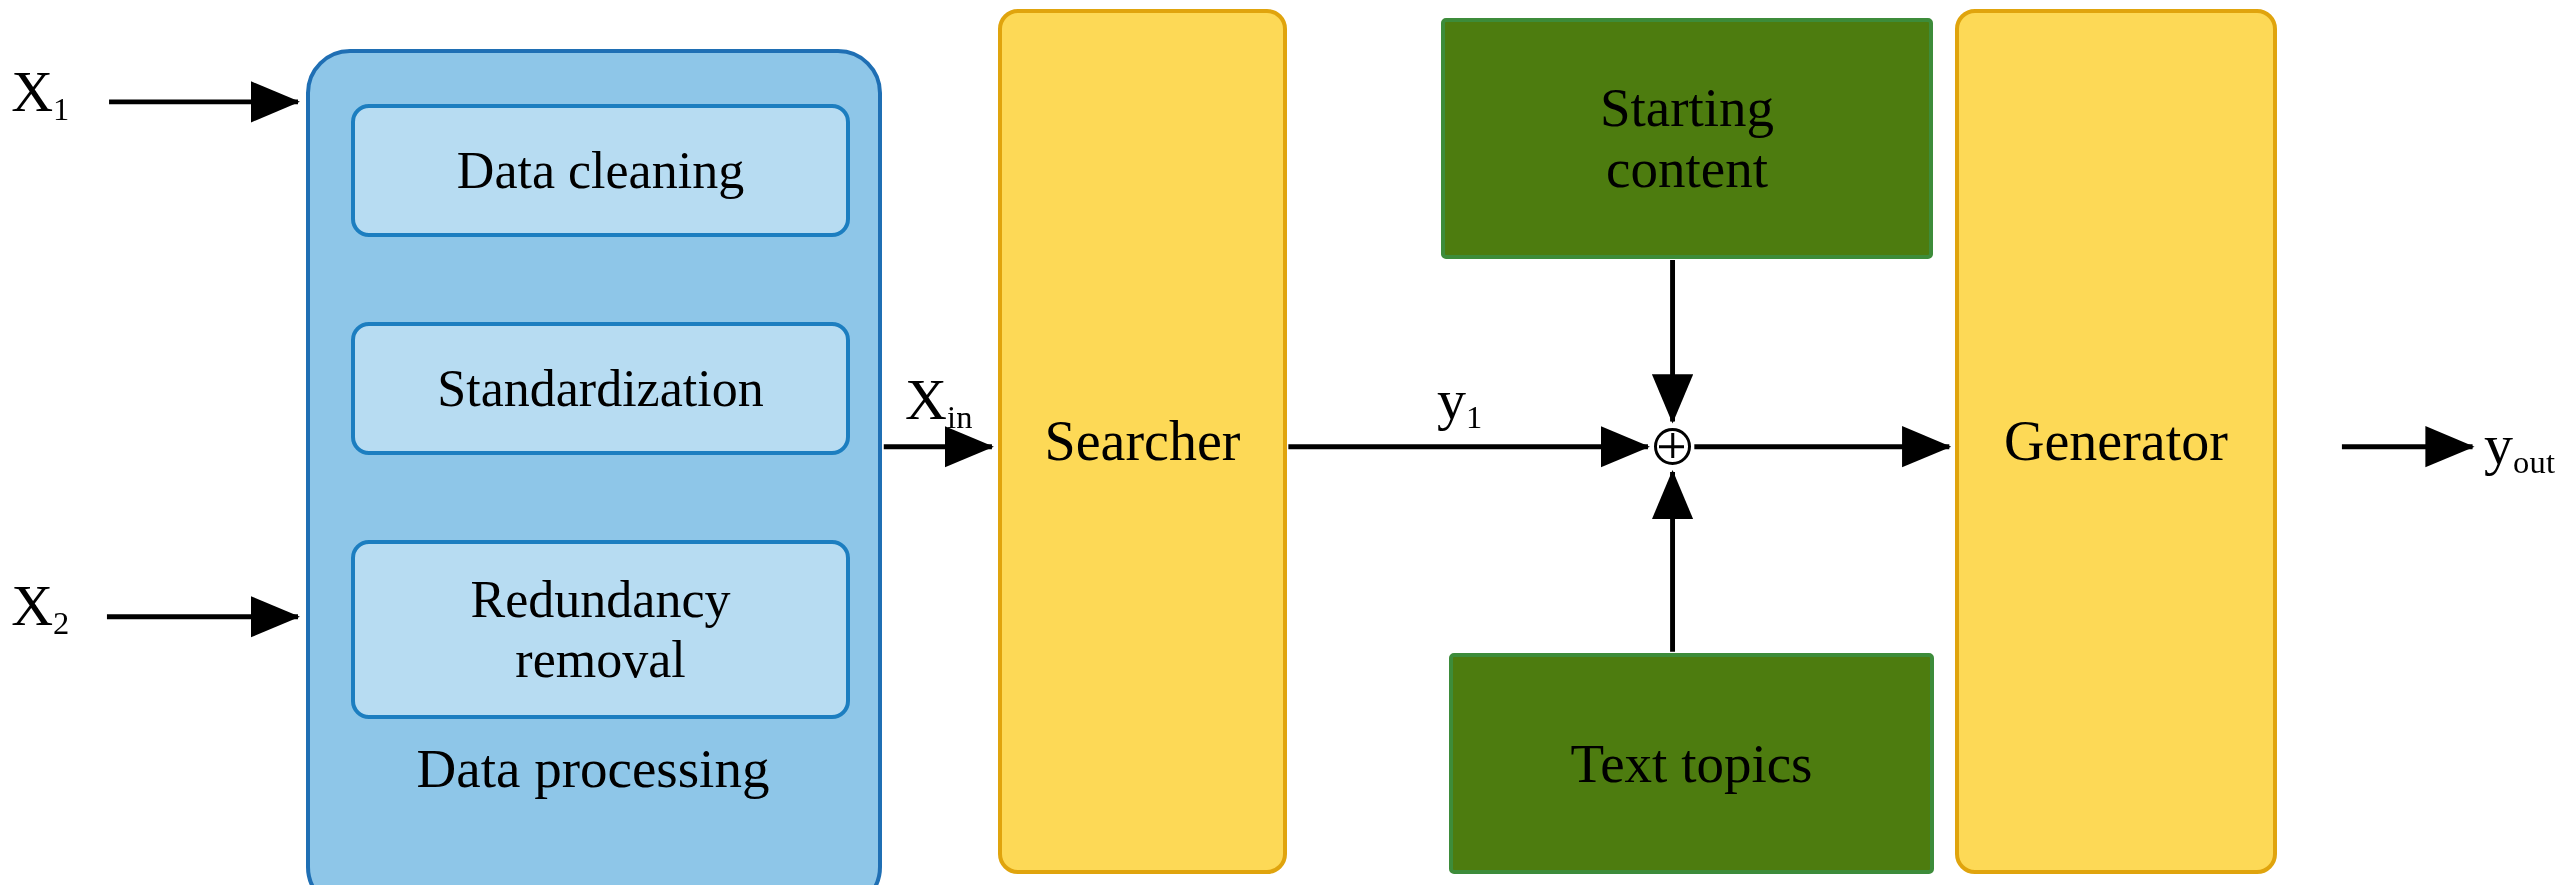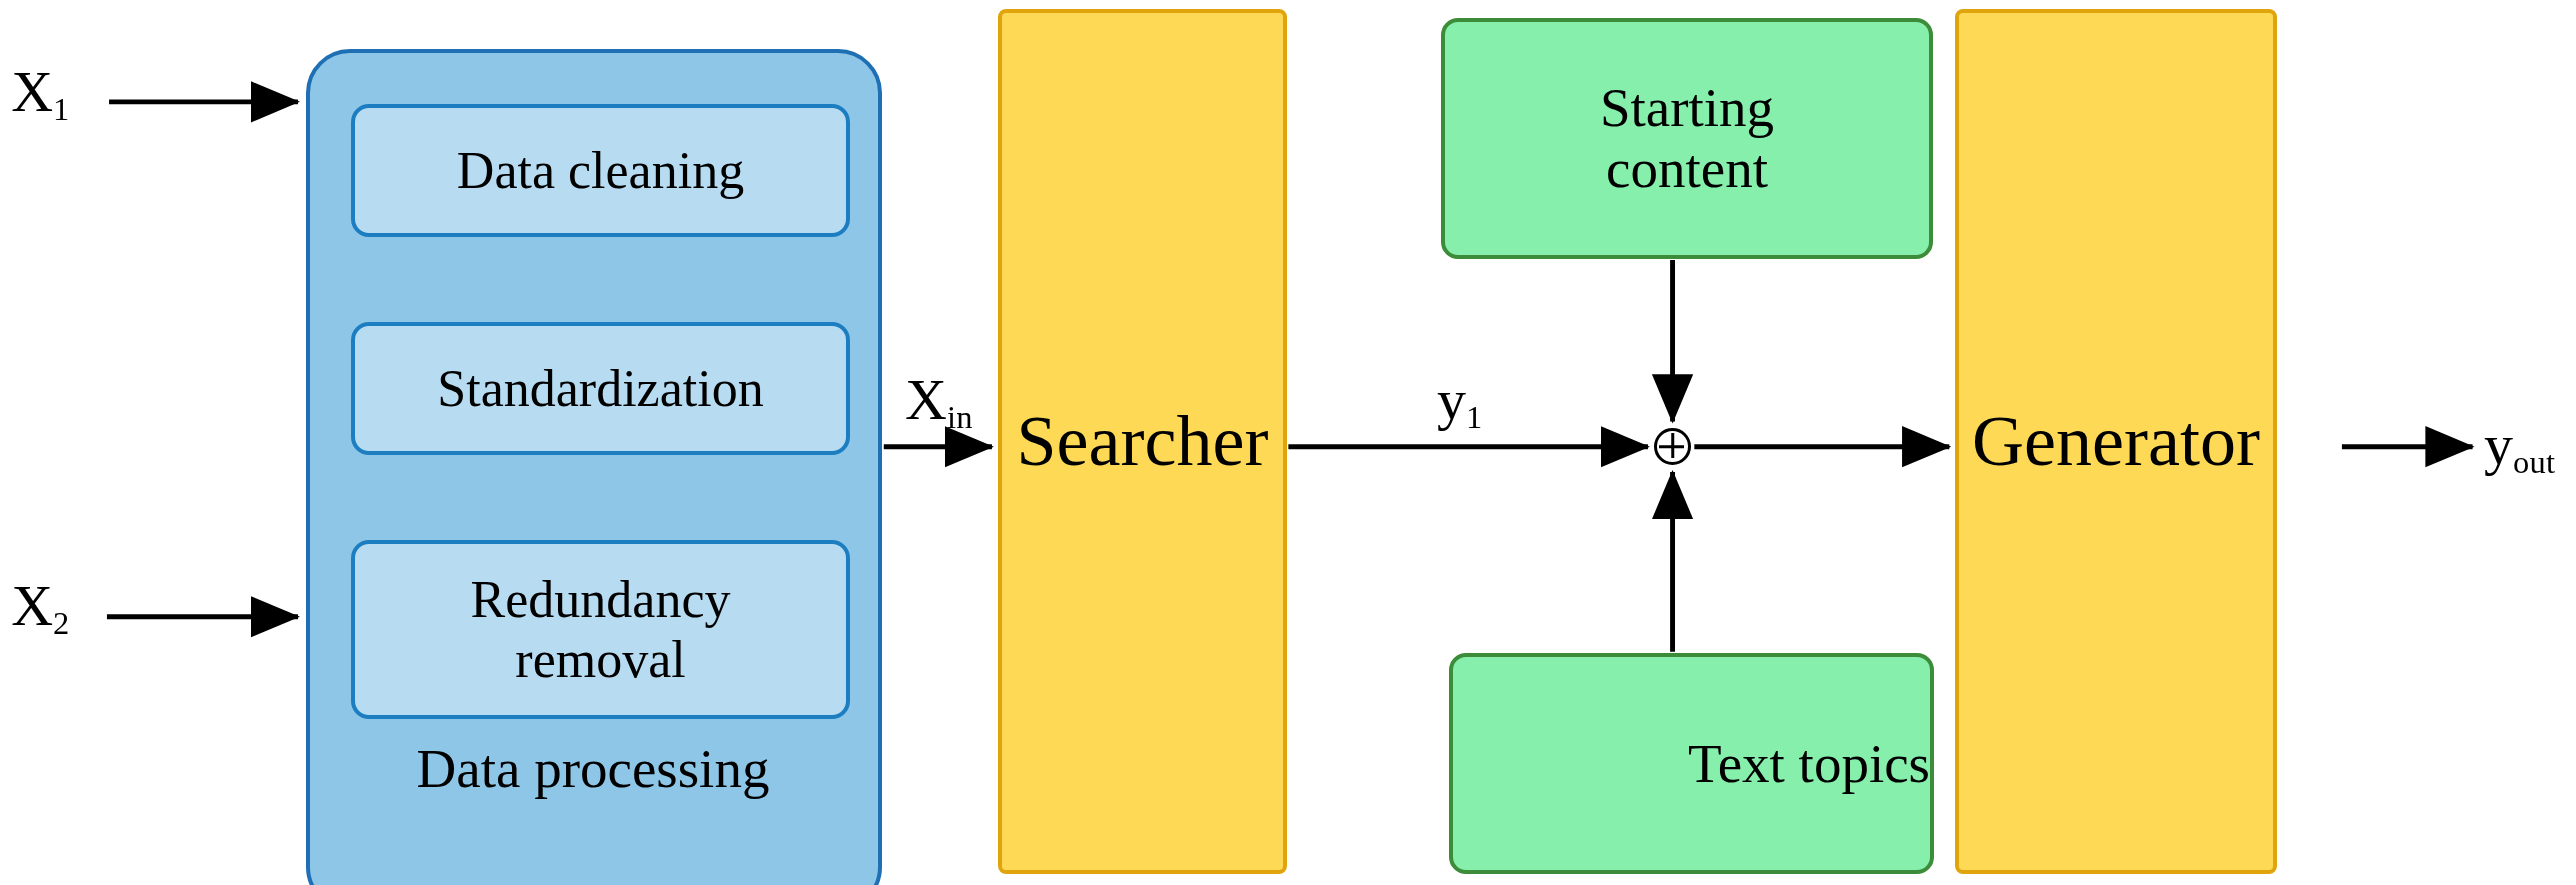--- a/index.html
+++ b/index.html
@@ -73,35 +73,35 @@
     width: 566px;
     text-align: center;
     font-size: 55px;
     color: #000000;
   }
 
   
   .node-yellow {
     background: #fdd956;
     border: 4.9px solid #e0a40d;
-    border-radius: 8px;
-    font-size: 72px;
+    border-radius: 20px;
+    font-size: 56px;
   }
   .node-searcher  { left: 998px; top: 9px; width: 289px; height: 865px; }
   .node-generator { left: 1955px; top: 9px; width: 322px; height: 865px; }
 
   
   .node-green {
-    background: #86efac;
+    background: #4d7c0f;
     border: 4.9px solid #3d8c3a;
-    border-radius: 17px;
+    border-radius: 5px;
     font-size: 55px;
   }
   .node-starting { left: 1441px; top: 17.6px;  width: 492px; height: 241px; }
-  .node-topics   { left: 1449px; top: 653px; width: 485px; height: 221px; justify-content: flex-end; }
+  .node-topics   { left: 1449px; top: 653px; width: 485px; height: 221px; }
 
   
   .mlabel {
     position: absolute;
     font-size: 58px;
     white-space: nowrap;
     line-height: 1;
   }
   .mlabel sub {
     font-size: 0.56em;

